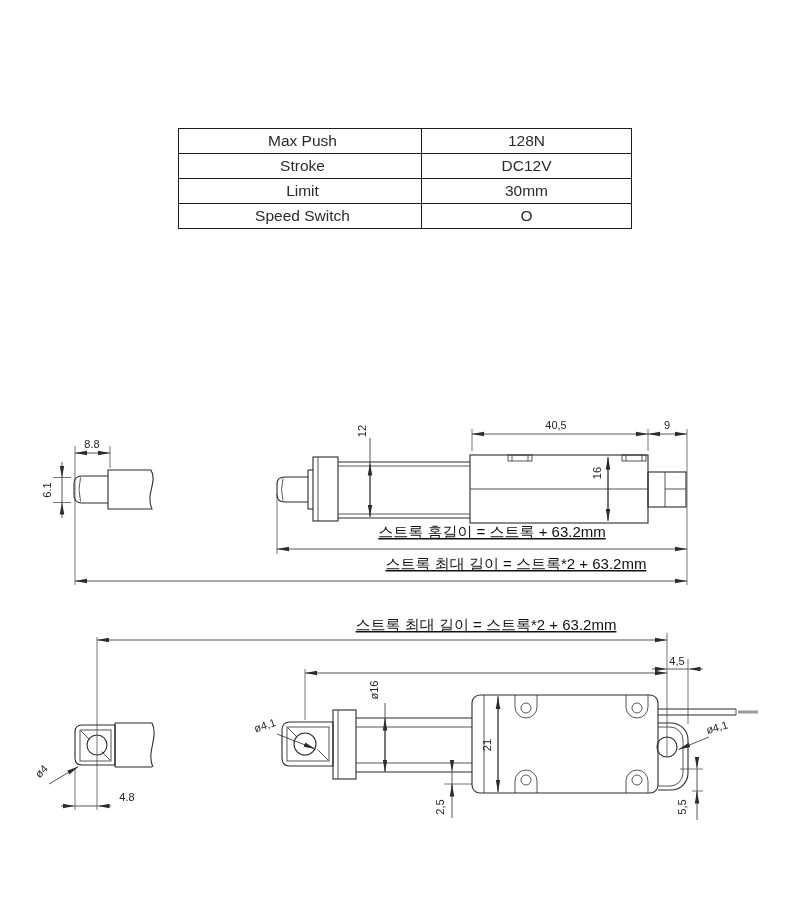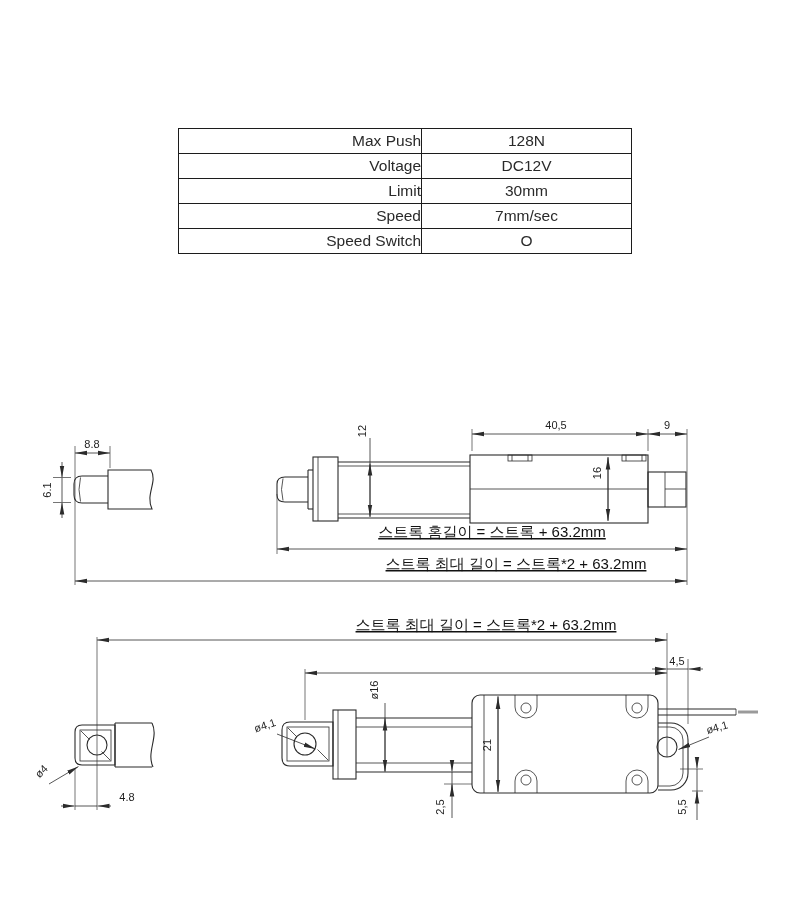--- a/index.html
+++ b/index.html
@@ -3,21 +3,21 @@
 <meta charset="utf-8">
 <style>
   html,body{margin:0;padding:0;background:#fff;}
   #canvas{position:relative;width:790px;height:900px;background:#fff;overflow:hidden;
           font-family:"Liberation Sans","DejaVu Sans",sans-serif;}
   
   #spec{position:absolute;left:178px;top:128px;border-collapse:collapse;
         width:454px;table-layout:fixed;}
   #spec td{border:1.6px solid #1c1c1c;height:24px;padding:0;
            font-size:15.5px;color:#2a2a2a;line-height:1;}
-  #spec td.lbl{width:237px;padding-left:5px;text-align:right;}
+  #spec td.lbl{width:237px;padding-left:5px;text-align:center;}
   #spec td.val{text-align:center;}
   
   #drawing{position:absolute;left:0;top:0;width:790px;height:900px;}
   .outline{fill:none;stroke:#2b2b2b;stroke-width:1.1px;}
   .thin{fill:none;stroke:#2b2b2b;stroke-width:0.8px;}
   .ext{fill:none;stroke:#3a3a3a;stroke-width:0.7px;}
   .dim{fill:none;stroke:#2b2b2b;stroke-width:0.8px;}
   .wirepin{fill:none;stroke:#9a9a9a;stroke-width:3px;}
   text.d{font-family:"Liberation Sans","DejaVu Sans",sans-serif;font-size:11px;fill:#1e1e1e;}
   text.k{font-family:"Liberation Sans","DejaVu Sans",sans-serif;font-size:15px;fill:#111;
@@ -28,30 +28,26 @@
 
 <div id="canvas">
 
   <table id="spec">
     <tbody>
       <tr>
         <td class="lbl">Max Push</td>
         <td class="val">128N</td>
       </tr>
       <tr>
-        <td class="lbl">Voltage</td>
+        <td class="lbl">Stroke</td>
         <td class="val">DC12V</td>
       </tr>
       <tr>
         <td class="lbl">Limit</td>
         <td class="val">30mm</td>
-      </tr>
-      <tr>
-        <td class="lbl">Speed</td>
-        <td class="val">7mm/sec</td>
       </tr>
       <tr>
         <td class="lbl">Speed Switch</td>
         <td class="val">O</td>
       </tr>
     </tbody>
   </table>
 
   <svg id="drawing" viewBox="0 0 790 900" xmlns="http://www.w3.org/2000/svg">
     <defs>

